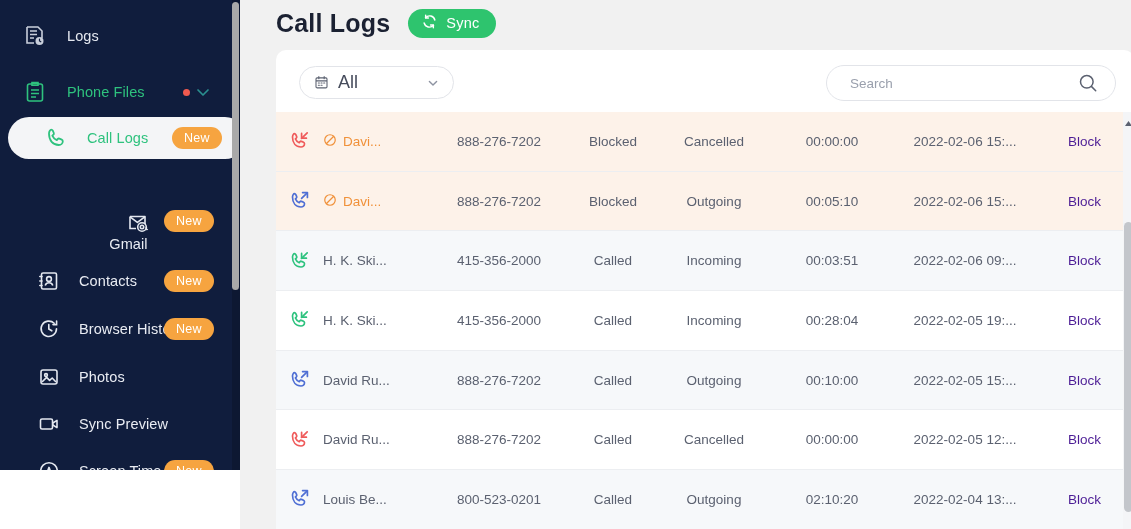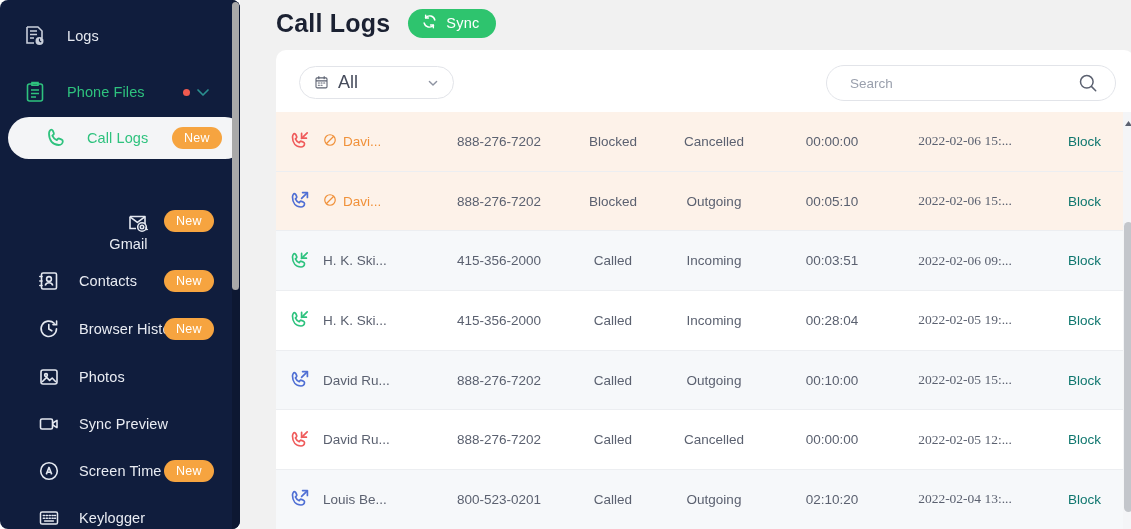--- a/index.html
+++ b/index.html
@@ -13,25 +13,24 @@
     position: relative;
     width: 1131px; height: 529px;
     display: flex;
     overflow: hidden;
   }
 
   
   .sidebar {
     position: relative;
     width: 240px;
-    height: 529px;
+    height: 470px;
     background: #101d3d;
     flex: 0 0 240px;
     overflow: hidden;
-    border-radius: 8px;
   }
   .nav-row {
     position: absolute;
     left: 0;
     width: 240px;
     height: 48px;
     display: flex;
     align-items: center;
   }
   .nav-icon {
@@ -222,24 +221,24 @@
   .row.blocked { background: #fdf2e9; }
 
   .c-icon   { width: 47px; flex: 0 0 47px; display: flex; justify-content: center; }
   .c-name   { width: 108px; flex: 0 0 108px; display: flex; align-items: center; gap: 6px; }
   .c-name .nm { white-space: nowrap; overflow: hidden; }
   .c-name.blk .nm { color: #f0913a; }
   .c-phone  { width: 136px; flex: 0 0 136px; text-align: center; }
   .c-stat   { width: 92px;  flex: 0 0 92px;  text-align: center; }
   .c-dir    { width: 110px; flex: 0 0 110px; text-align: center; }
   .c-dur    { width: 126px; flex: 0 0 126px; text-align: center; }
-  .c-date   { width: 140px; flex: 0 0 140px; text-align: center; white-space: nowrap; font-family: Liberation Serif, serif; }
+  .c-date   { width: 140px; flex: 0 0 140px; text-align: center; white-space: nowrap; }
   .c-act    { flex: 1 1 auto; text-align: center; }
   .c-act .block-link {
-    color: #0f766e;
+    color: #4c1d95;
     cursor: pointer;
     font-size: 13.5px;
   }
 
   
   .tbl-scroll-track {
     position: absolute;
     right: 0; top: 62px;
     width: 11px;
     height: 467px;

